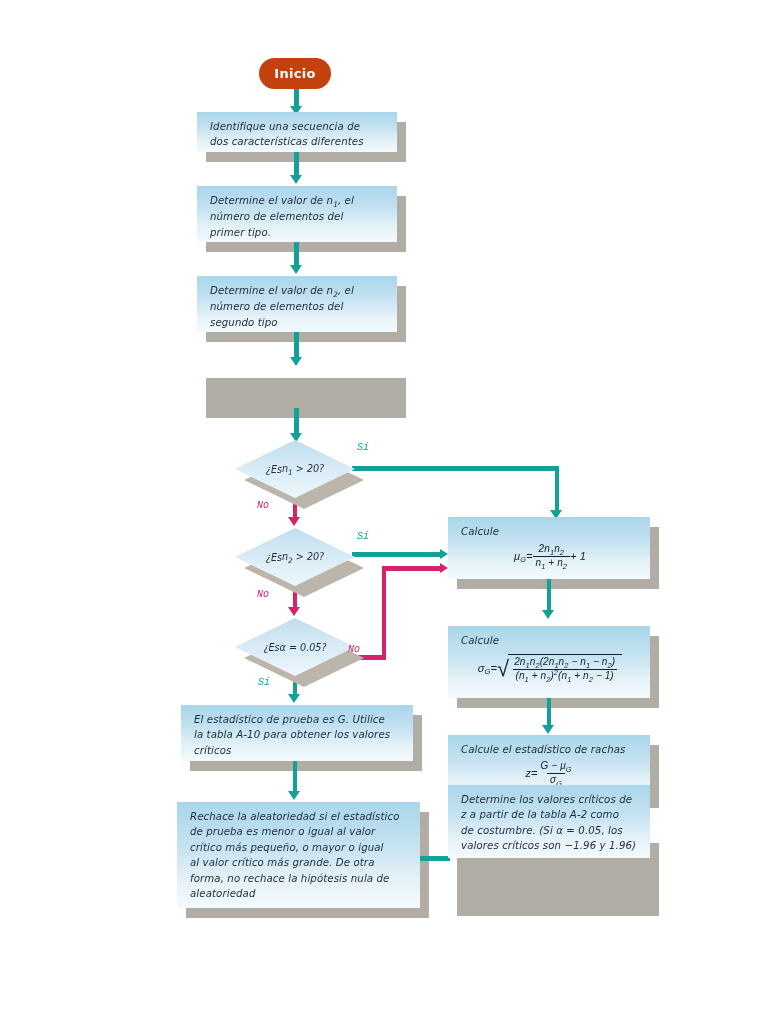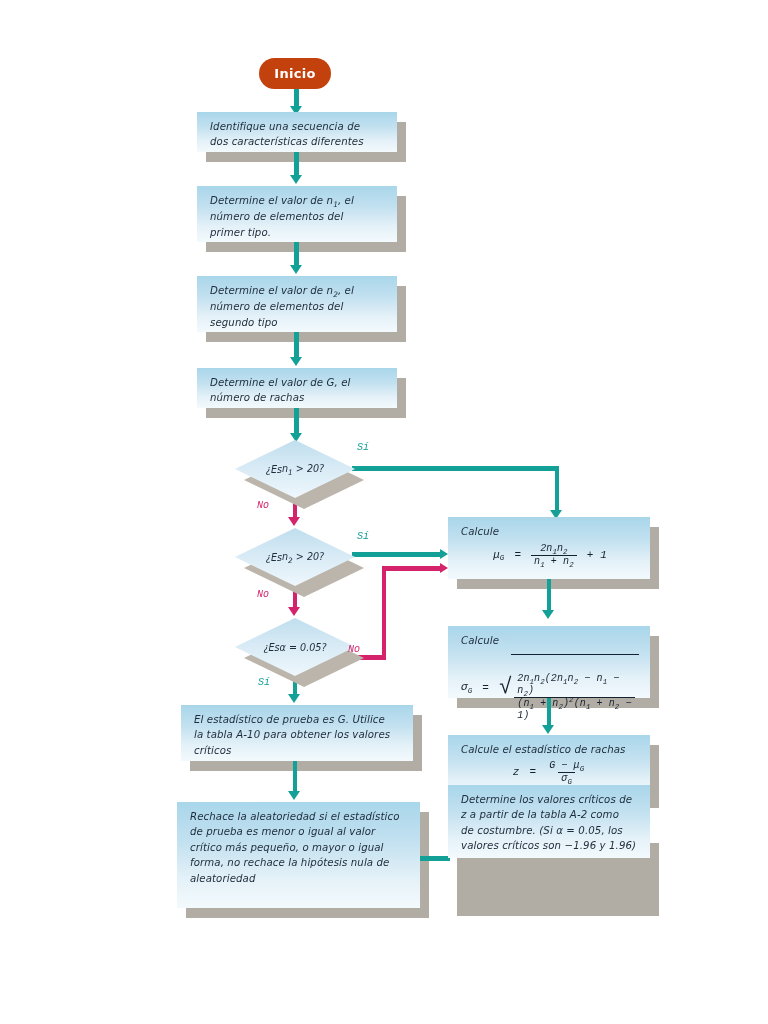--- a/index.html
+++ b/index.html
@@ -88,37 +88,37 @@
   .elabel{
     position:absolute;z-index:4;
     font-family:Liberation Mono, monospace;
     font-style:italic;font-size:10px;white-space:nowrap;
   }
   .lbl-si{color:#13a096;}
   .lbl-no{color:#d4236a;}
 
   
   .math{
-    font-family:Liberation Mono, monospace;
+    font-family:Liberation Sans, sans-serif;
     font-style:italic;
     display:flex;align-items:center;justify-content:center;
-    gap:10px;
+    gap:0;
     margin-top:4px;
     font-size:11px;
     color:#14212e;
   }
   .frac{display:inline-flex;flex-direction:column;align-items:center;vertical-align:middle;}
   .frac .num{padding:0 3px;font-size:10px;line-height:12px;}
   .frac .den{padding:0 3px;font-size:10px;line-height:12px;border-top:1.1px solid #14212e;}
   .sqrt{display:inline-flex;align-items:stretch;}
   .sqrt .radical{
     font-size:22px;line-height:1;display:flex;align-items:center;
     margin-right:-1px;font-style:normal;
   }
-  .sqrt .radicand{border-top:1.1px solid #14212e;padding:18px 4px 0 3px;}
+  .sqrt .radicand{border-top:1.1px solid #14212e;padding:1px 4px 0 3px;}
   sub{font-size:7.4px;vertical-align:baseline;position:relative;top:2.5px;}
   sup{font-size:7.4px;vertical-align:baseline;position:relative;top:-4px;}
   .var{font-style:italic;}
 </style>
 </head>
 <body>
 
 <div id="stage">
 
   <div class="vline teal" style="left:294px;top:88px;width:5px;height:22px;"></div>
@@ -147,24 +147,20 @@
   <div class="shadow" style="left:206px;top:286px;width:200px;height:56px;"></div>
   <div class="box" style="left:197px;top:276px;width:200px;height:56px;">
     <span class="ln">Determine el valor de <span class="var">n</span><sub>2</sub>, el</span>
     <span class="ln">número de elementos del</span>
     <span class="ln">segundo tipo</span>
   </div>
   <div class="vline teal" style="left:294px;top:332px;width:5px;height:28px;"></div>
   <div class="arrow arr-down teal" style="left:290px;top:357px;"></div>
 
   <div class="shadow" style="left:206px;top:378px;width:200px;height:40px;"></div>
-  <div class="box" style="left:197px;top:368px;width:200px;height:40px;">
-    <span class="ln">Determine el valor de <span class="var">G</span>, el</span>
-    <span class="ln">número de rachas</span>
-  </div>
   <div class="vline teal" style="left:294px;top:408px;width:5px;height:28px;"></div>
   <div class="arrow arr-down teal" style="left:290px;top:433px;"></div>
 
   <div class="dia-wrap" style="left:235px;top:440px;width:120px;height:58px;">
     <div class="dia-shadow"></div>
     <div class="dia"></div>
     <div class="dia-txt">
       <span>¿Es</span>
       <span><span class="var">n</span><sub>1</sub> &gt; 20?</span>
     </div>
@@ -222,20 +218,21 @@
     <span class="ln">críticos</span>
   </div>
   <div class="vline teal" style="left:292.5px;top:761px;width:4.5px;height:33px;"></div>
   <div class="arrow arr-down teal" style="left:288px;top:791px;"></div>
 
   <div class="shadow" style="left:186px;top:812px;width:243px;height:106px;"></div>
   <div class="box" style="left:177px;top:802px;width:243px;height:106px;">
     <span class="ln">Rechace la aleatoriedad si el estadístico</span>
     <span class="ln">de prueba es menor o igual al valor</span>
     <span class="ln">crítico más pequeño, o mayor o igual</span>
+    <span class="ln">al valor crítico más grande. De otra</span>
     <span class="ln">forma, no rechace la hipótesis nula de</span>
     <span class="ln">aleatoriedad</span>
   </div>
 
   <div class="shadow" style="left:457px;top:527px;width:202px;height:62px;"></div>
   <div class="box" style="left:448px;top:517px;width:202px;height:62px;">
     <span class="ln">Calcule</span>
     <div class="math">
       <span><span class="var">μ</span><sub><span class="var">G</span></sub></span>
       <span>=</span>

